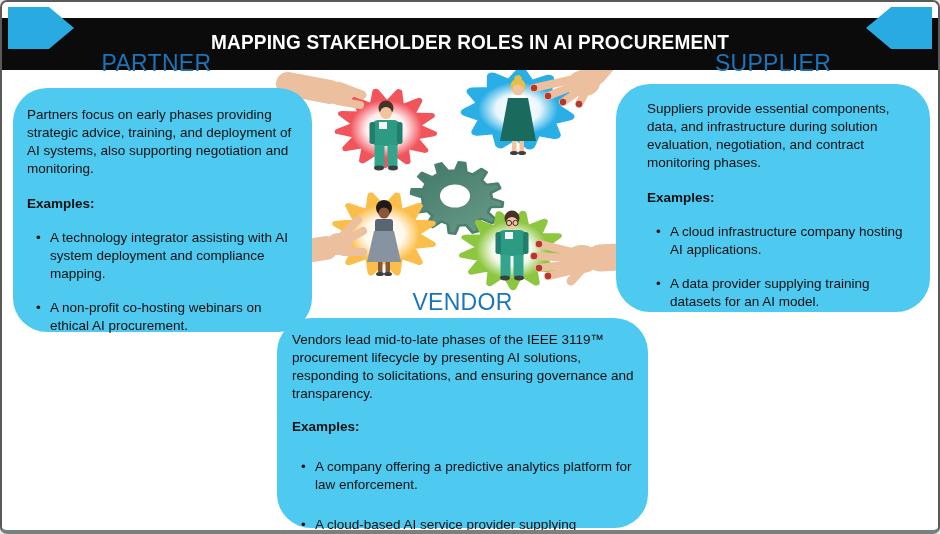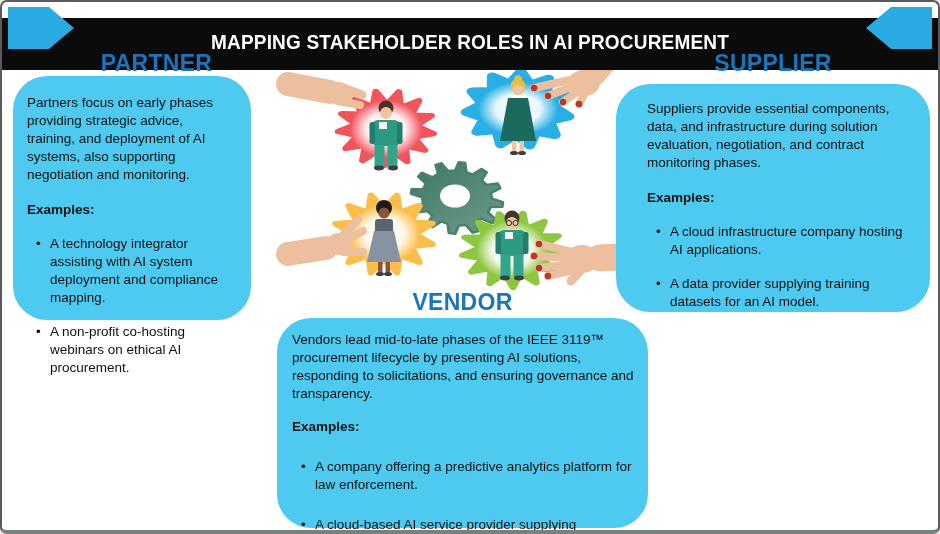--- a/index.html
+++ b/index.html
@@ -15,33 +15,33 @@
   .banner-title{
     position:absolute; left:0; right:0; top:13px; text-align:center;
     color:#ffffff; font-size:20px; font-weight:bold; letter-spacing:.2px;
     transform:scaleX(.95); white-space:nowrap;
   }
   .ribbon-end{position:absolute; top:5px; width:66px; height:42px; background:var(--ribbon_cyan,#29ABE2);}
   .ribbon-end.left{left:6px;  clip-path:polygon(0 0,62% 0,100% 50%,62% 100%,0 100%);}
   .ribbon-end.right{right:6px; clip-path:polygon(100% 0,38% 0,0 50%,38% 100%,100% 100%);}
   
   .role-title{
-    position:absolute; text-align:center; font-weight:bold; font-size:23px;
+    position:absolute; text-align:center; font-weight:normal; font-size:23px;
     color:var(--title_blue,#1B75BC); letter-spacing:.3px;
   }
   .role-title.partner{left:11px;  width:287px; top:48px;}
   .role-title.supplier{left:614px; width:314px; top:48px;}
   .role-title.vendor{left:275px;  width:371px; top:287px;}
   
   .panel{
     position:absolute; background:var(--panel_blue,#4EC9F0);
     border-radius:34px; color:#101010; font-size:13.5px; line-height:18px;
     box-sizing:border-box;
   }
-  .panel.partner {left:11px;  top:74px;  width:238px; height:244px; padding:18px 20px 0 14px;}
+  .panel.partner {left:11px;  top:86px;  width:299px; height:244px; padding:18px 20px 0 14px;}
   .panel.supplier{left:614px; top:82px;  width:314px; height:228px; padding:16px 12px 0 31px;}
   .panel.vendor  {left:275px; top:316px; width:371px; height:210px; padding:13px 12px 0 15px;}
   .panel .desc{margin:0 0 17px 0;}
   .panel.vendor .desc{margin-bottom:15px;}
   .panel .examples-label{font-weight:bold;}
   .panel .bullet{position:relative; padding-left:23px; margin-top:16px;}
   .panel.vendor .bullet{margin-top:22px;}
   .panel .bullet::before{content:"\2022"; position:absolute; left:9px; top:0;}
   .panel .bullet:first-of-type{margin-top:0px;}
   

